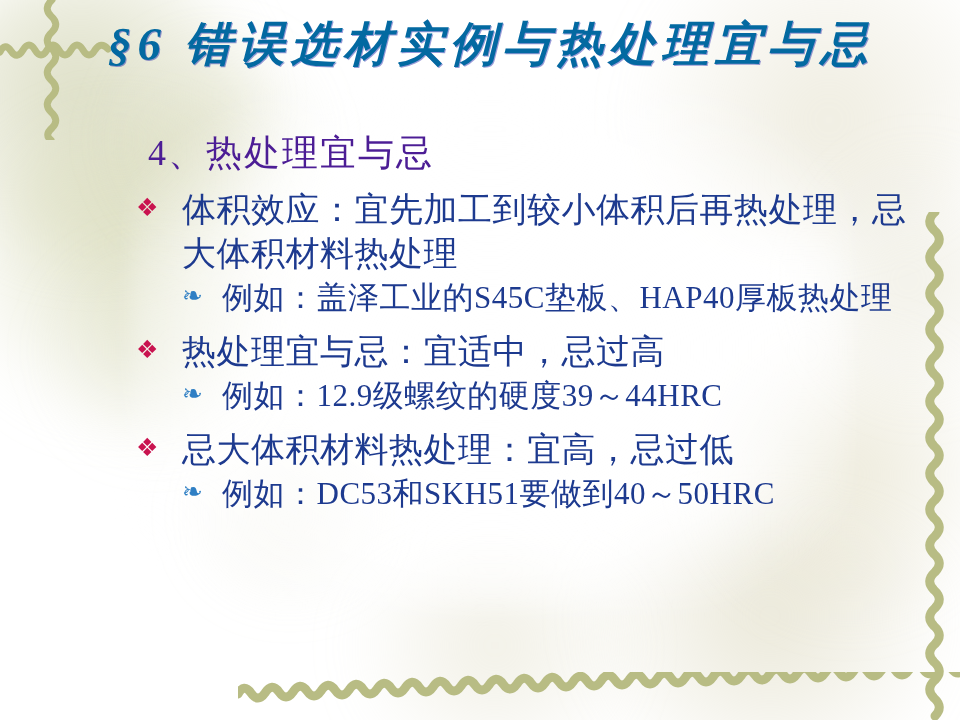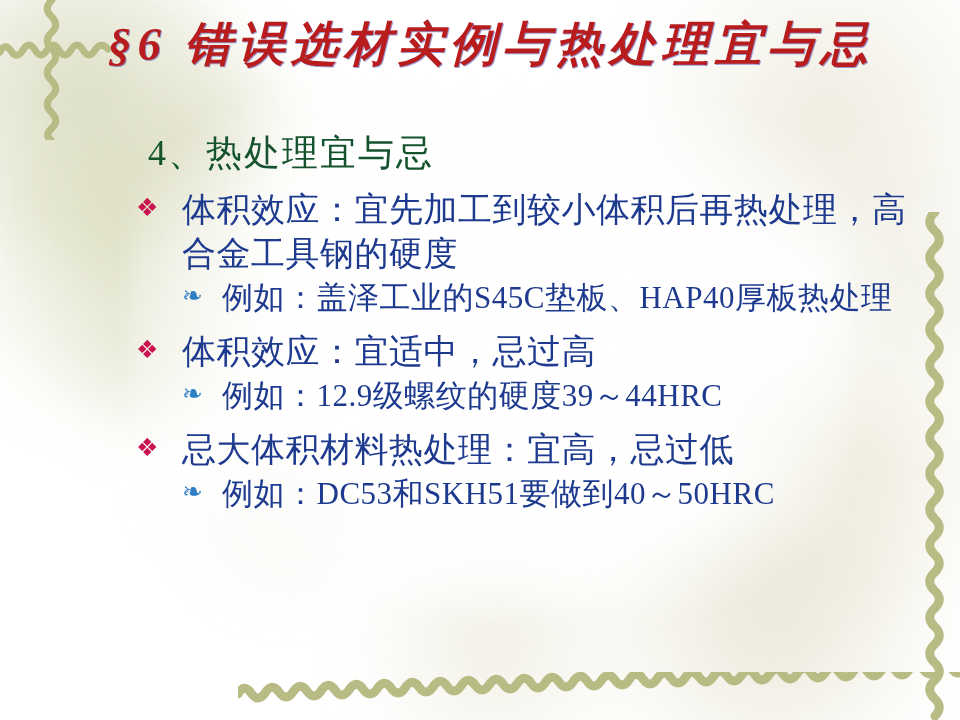--- a/index.html
+++ b/index.html
@@ -62,37 +62,37 @@
   .sq-v-top   { left: 32px;  top: 0px;   width: 40px;  height: 140px; }
   .sq-h-bot   { left: 238px; top: 672px; width: 722px; height: 38px; }
   .sq-v-right { left: 916px; top: 212px; width: 38px;  height: 508px; }
 
   
   .title {
     position: absolute;
     left: 108px;
     top: 18px;
     width: 820px;
-    color: #b91c1c;
+    color: #0369a1;
     font-family: "Liberation Serif", "DejaVu Serif", serif;
     font-weight: bold;
     font-style: italic;
     font-size: 47px;
     letter-spacing: 6px;
     line-height: 1.12;
     white-space: nowrap;
     text-shadow: 1px 1px 0 rgba(31,35,168,.45);
   }
 
   
   .heading {
     position: absolute;
     left: 148px;
     top: 129px;
-    color: #14532d;
+    color: #4c1d95;
     font-size: 36px;
     font-weight: normal;
     letter-spacing: 2px;
     white-space: nowrap;
   }
 
   
   .bullets {
     position: absolute;
     left: 136px;
@@ -180,33 +180,33 @@
   </svg>
 
   <div class="title">§6 错误选材实例与热处理宜与忌</div>
 
   <div class="heading">4、热处理宜与忌</div>
 
   <div class="bullets">
 
     <div class="lvl1">
       <span class="mark">❖</span>
-      <span class="txt">体积效应：宜先加工到较小体积后再热处理，高合金工具钢的硬度</span>
+      <span class="txt">体积效应：宜先加工到较小体积后再热处理，忌大体积材料热处理</span>
     </div>
 
     <div class="lvl2">
       <span class="mark">❧</span>
       <span class="txt">例如：盖泽工业的S45C垫板、HAP40厚板热处理</span>
     </div>
 
     <div class="gap-sm"></div>
 
     <div class="lvl1">
       <span class="mark">❖</span>
-      <span class="txt">体积效应：宜适中，忌过高</span>
+      <span class="txt">热处理宜与忌：宜适中，忌过高</span>
     </div>
 
     <div class="lvl2">
       <span class="mark">❧</span>
       <span class="txt">例如：12.9级螺纹的硬度39～44HRC</span>
     </div>
 
     <div class="gap-sm"></div>
 
     <div class="lvl1">

